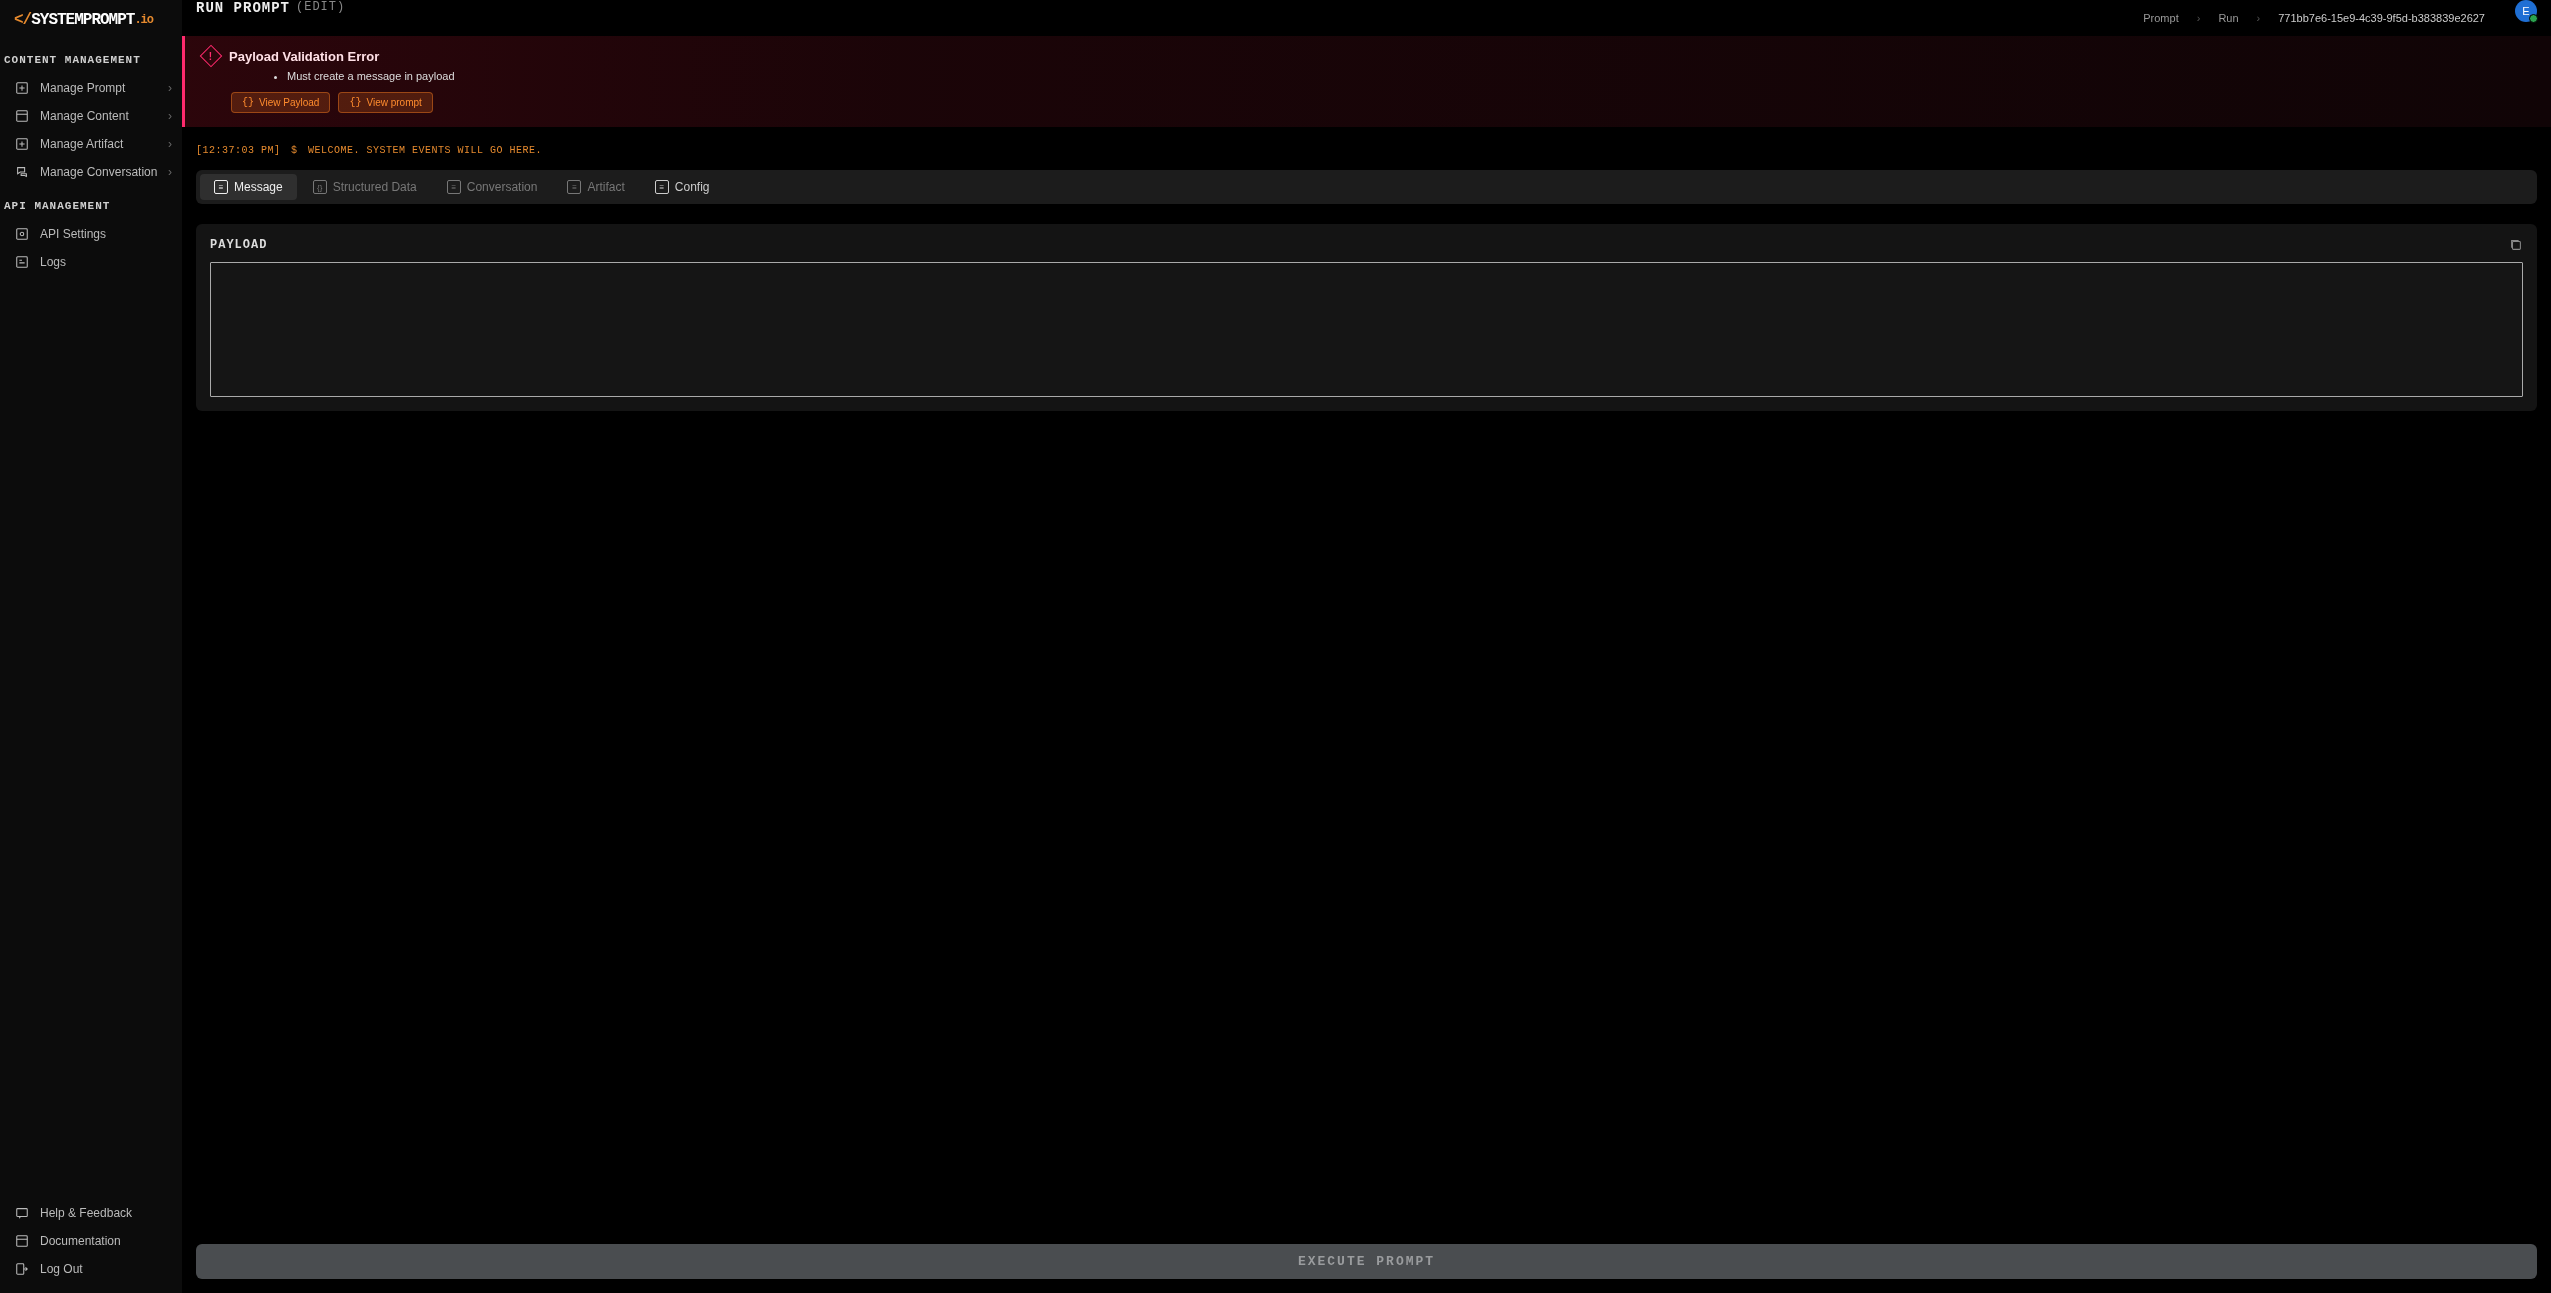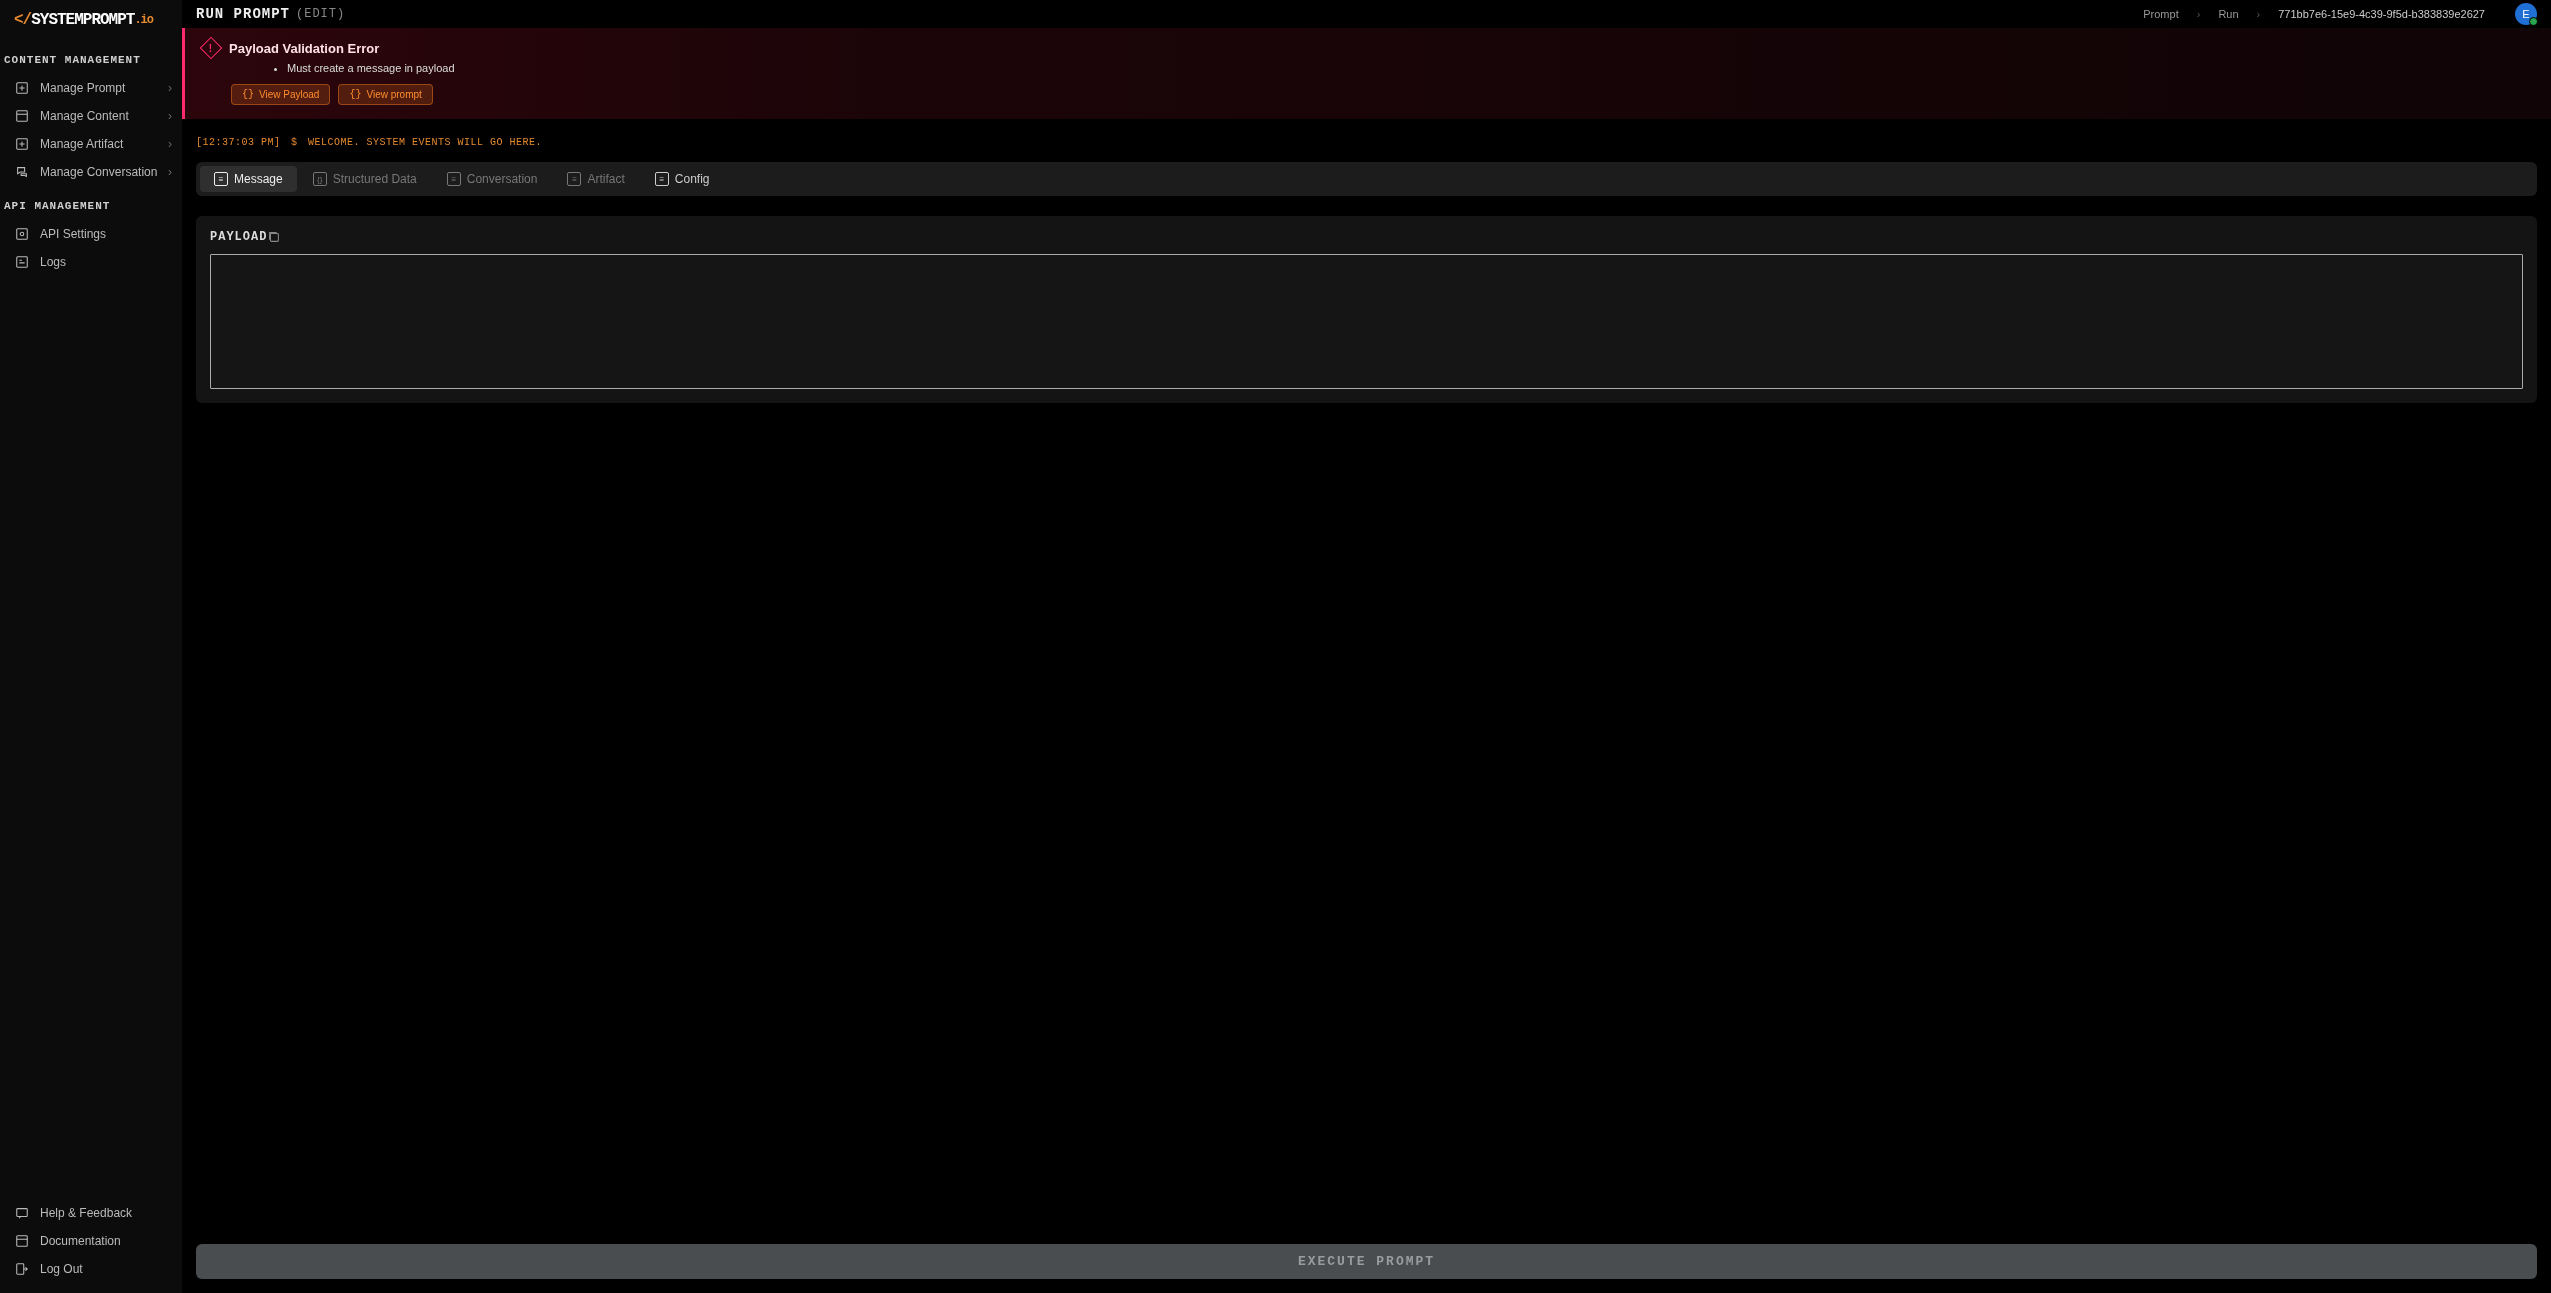--- a/index.html
+++ b/index.html
@@ -90,23 +90,22 @@
 .main-col {
   flex: 1;
   display: flex;
   flex-direction: column;
   min-width: 0;
   background: #000;
 }
 
 
 .topbar {
-  height: 28px;
-  display: flex;
-  align-items: center;
+  height: 36px;
+  display: flex;
   padding: 0 14px;
   position: relative;
   z-index: 3;
 }
 .topbar-title {
   font-family: "Courier New", monospace;
   font-size: 14px;
   font-weight: bold;
   letter-spacing: 1px;
   color: #eee;
@@ -242,21 +241,21 @@
   margin-top: 20px;
   background: #141414;
   border-radius: 6px;
   padding: 14px;
   display:flex;
   flex-direction:column;
 }
 .payload-header {
   display: flex;
   align-items: center;
-  justify-content: flex-start;
+  justify-content: space-between;
   margin-bottom: 10px;
 }
 .payload-title {
   font-family: "Courier New", monospace;
   font-size: 12px;
   font-weight: bold;
   letter-spacing: 1px;
   color: #ddd;
 }
 .copy-icon {

